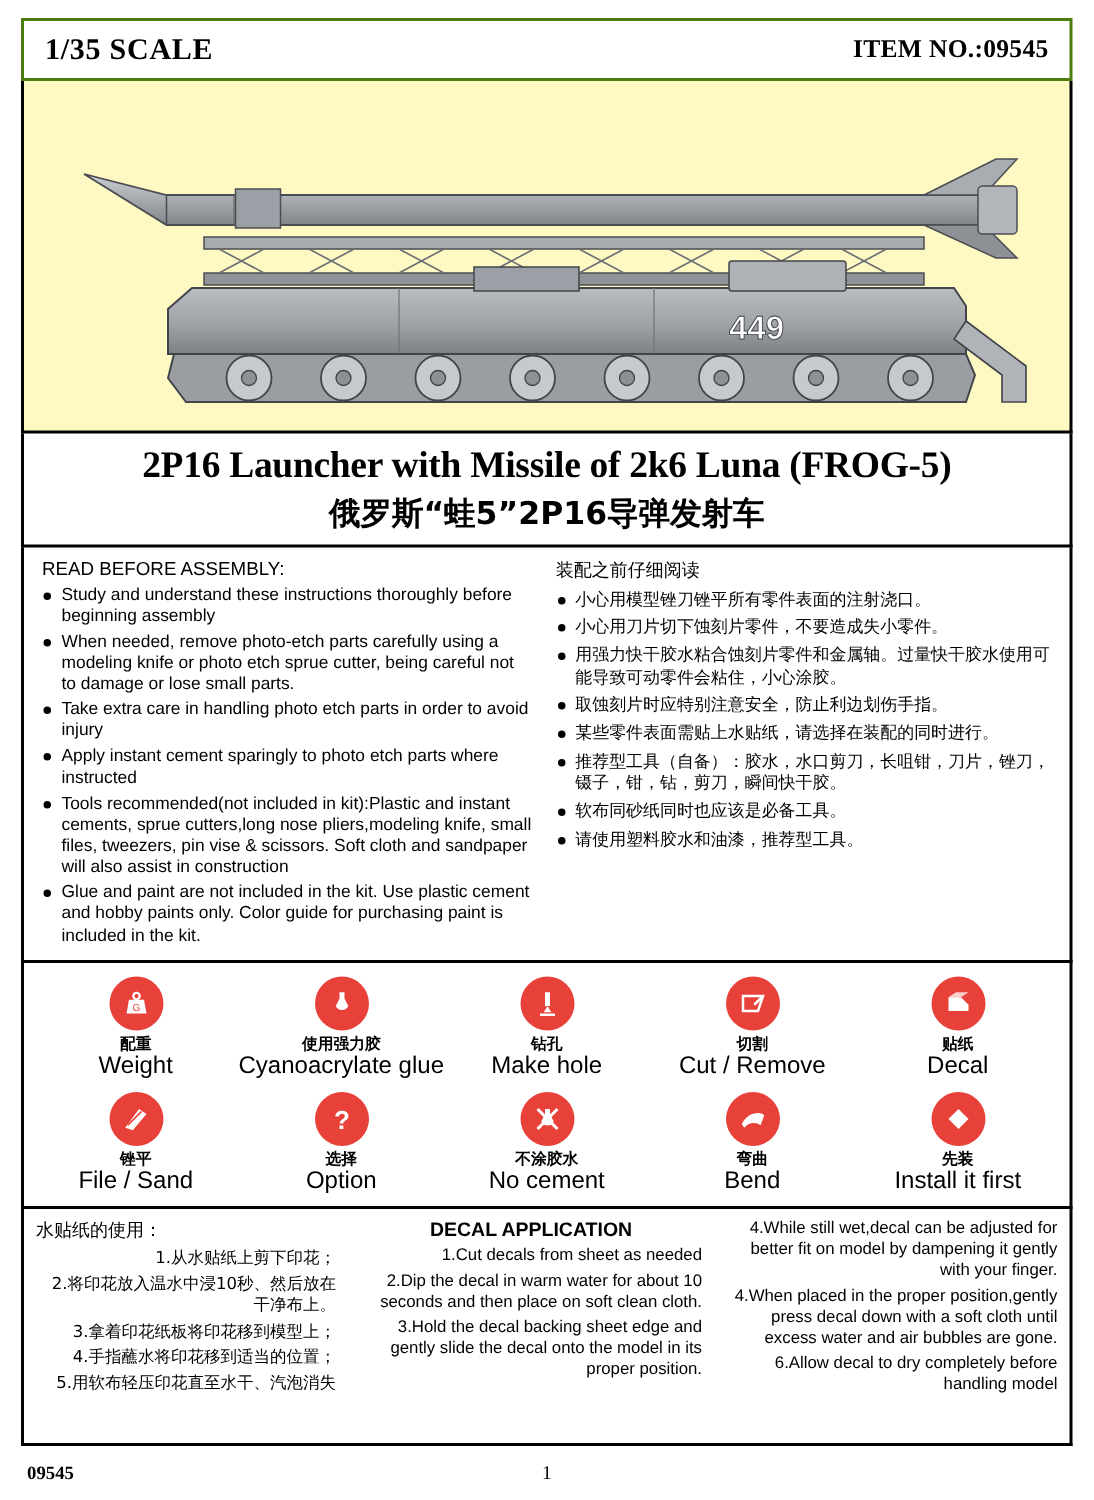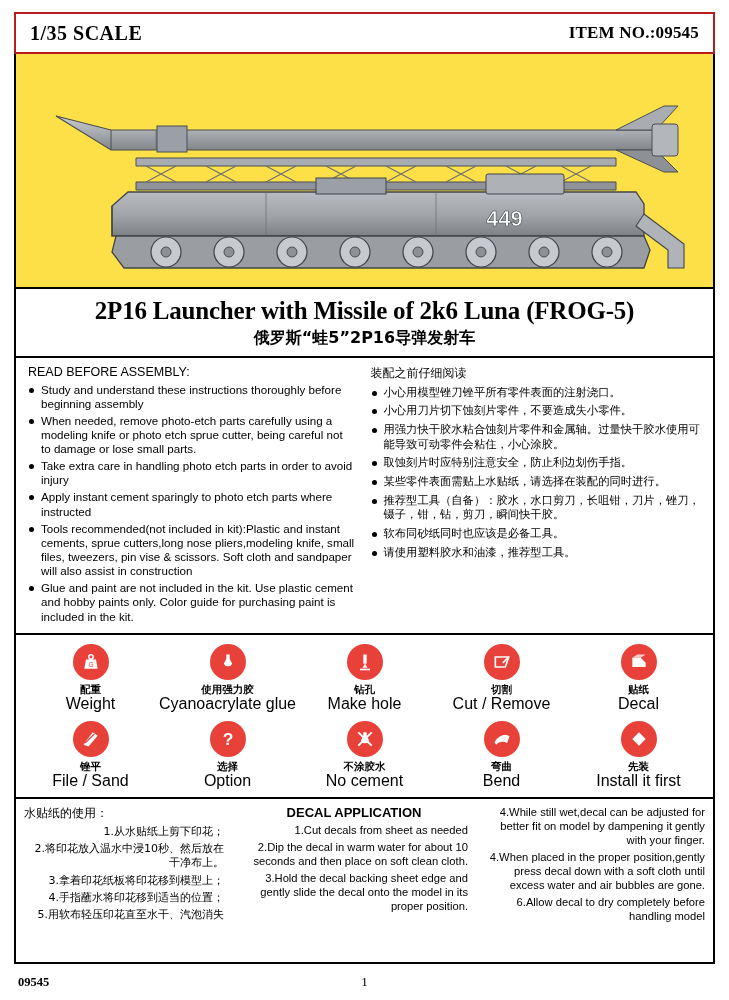--- a/index.html
+++ b/index.html
@@ -14,60 +14,60 @@
     position: relative;
   }
   .page {
     width: 729px; height: 1000px;
     padding: 12px 14px 10px 14px;
     display: flex; flex-direction: column;
   }
 
   
   .header {
-    border: 2px solid #b91c1c;
+    border: 2px solid #4d7c0f;
     height: 42px;
     display: flex; align-items: center; justify-content: space-between;
     padding: 0 14px;
     flex: none;
   }
   .scale {
     font-size: 20px; font-weight: bold; letter-spacing: .5px;
     font-family: "Liberation Serif", serif;
   }
   .itemno {
     font-size: 17px; font-weight: bold; letter-spacing: .2px;
     font-family: "Liberation Serif", serif;
   }
 
   
   .artbox {
     border: 2px solid #000; border-top: none;
     height: 235px;
     position: relative; overflow: hidden;
     flex: none;
-    background: #fde047;
+    background: #fef9c3;
   }
   .artbox svg { display: block; }
 
   
   .titleblock {
     border: 2px solid #000; border-top: none;
     padding: 8px 0 7px 0;
     text-align: center;
     flex: none;
   }
   .title-en {
     font-size: 25px; font-weight: bold;
     font-family: Liberation Serif, serif;
     letter-spacing: -0.2px;
     line-height: 1.1;
   }
   .title-cn {
-    font-size: 16px; font-weight: bold;
+    font-size: 21px; font-weight: bold;
     margin-top: 3px;
     font-family: "DejaVu Sans", sans-serif;
   }
 
   
   .instr {
     border: 2px solid #000; border-top: none;
     display: flex;
     flex: none;
     padding: 7px 0 6px 0;

